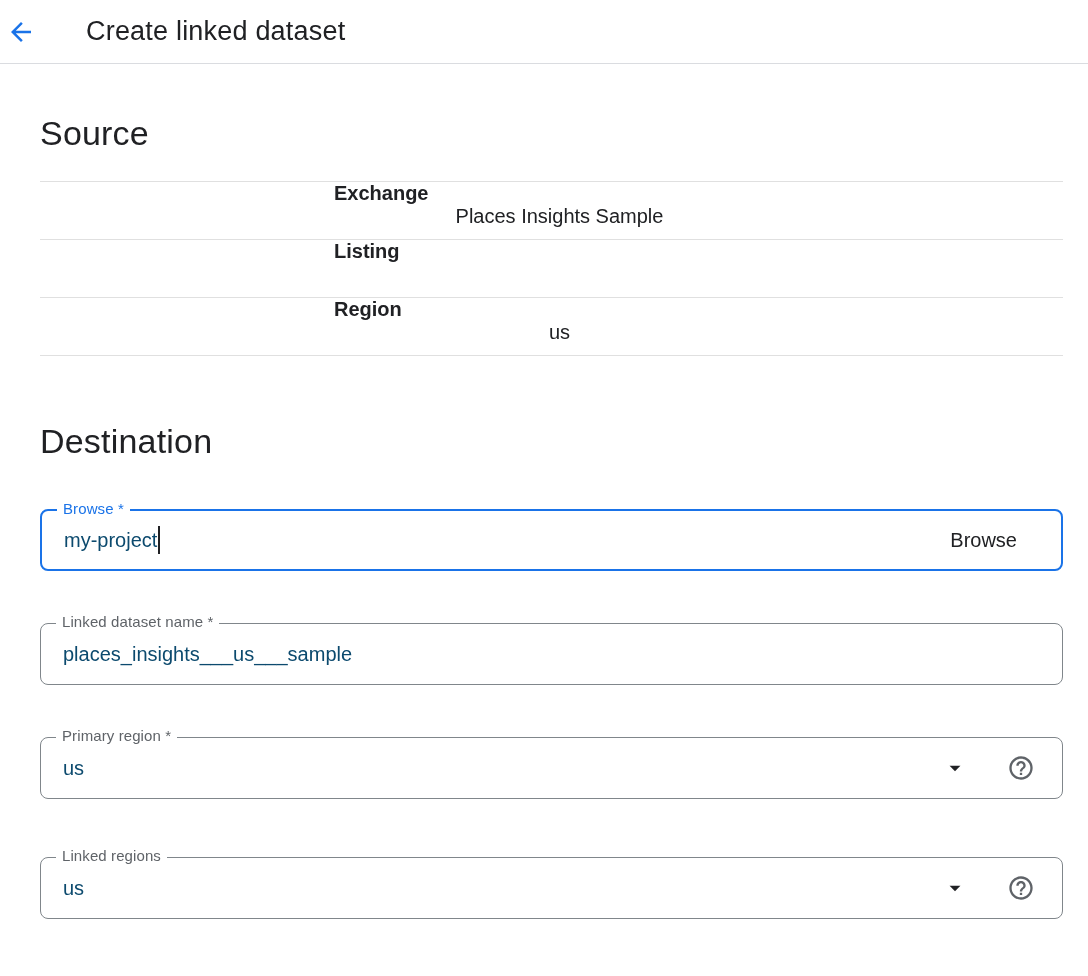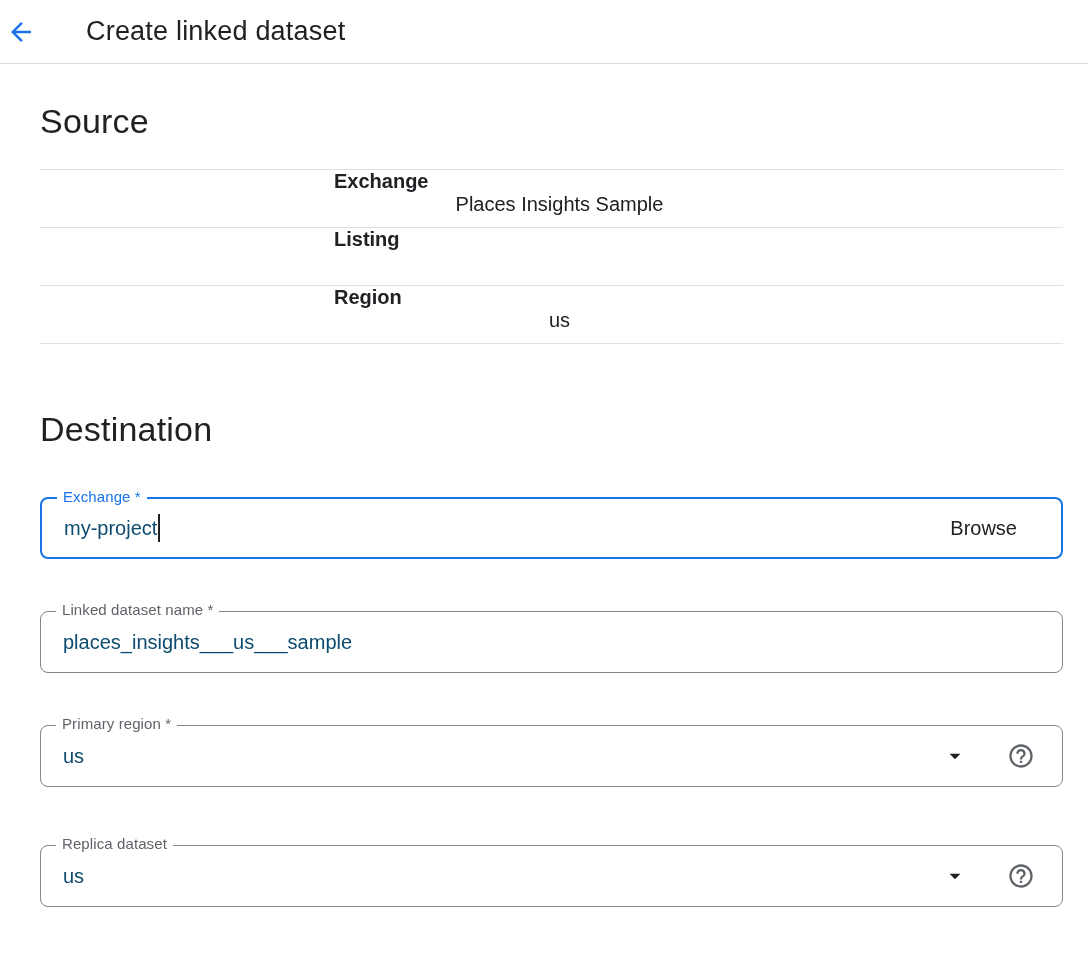--- a/index.html
+++ b/index.html
@@ -33,21 +33,21 @@
     letter-spacing: 0.2px;
   }
   
   .content { padding: 0 25px 0 40px; }
   .section-heading {
     font-size: 34px;
     font-weight: 400;
     color: #202124;
     letter-spacing: 0.2px;
   }
-  .source-heading { margin-top: 38px; margin-bottom: 28px; }
+  .source-heading { margin-top: 50px; margin-bottom: 28px; }
   .dest-heading   { margin-top: 66px; }
 
   .info-table { border-top: 1px solid #e0e0e0; }
   .info-row {
     display: flex; align-items: center;
     height: 58px;
     border-bottom: 1px solid #e0e0e0;
     font-size: 20px;
     flex-direction: column;
   }
@@ -143,21 +143,21 @@
     </div>
     <div class="info-row">
       <div class="info-label">Region</div>
       <div class="info-value">us</div>
     </div>
   </div>
 
   <div class="section-heading dest-heading">Destination</div>
 
   <div class="field first focused">
-    <div class="field-label">Exchange *</div>
+    <div class="field-label">Browse *</div>
     <span class="field-value">my-project</span>
     <span class="text-caret"></span>
     <div class="browse-btn">Browse</div>
   </div>
 
   <div class="field">
     <div class="field-label">Linked dataset name *</div>
     <span class="field-value">places_insights___us___sample</span>
   </div>
 
@@ -170,21 +170,21 @@
         </svg>
     </div>
     <div class="help-icon">
       <svg viewBox="0 0 24 24">
           <path d="M11 18h2v-2h-2v2zm1-16C6.48 2 2 6.48 2 12s4.48 10 10 10 10-4.48 10-10S17.52 2 12 2zm0 18c-4.41 0-8-3.59-8-8s3.59-8 8-8 8 3.59 8 8-3.59 8-8 8zm0-14c-2.21 0-4 1.79-4 4h2c0-1.1.9-2 2-2s2 .9 2 2c0 2-3 1.75-3 5h2c0-2.25 3-2.5 3-5 0-2.21-1.79-4-4-4z"></path>
         </svg>
     </div>
   </div>
 
   <div class="field select-field last">
-    <div class="field-label">Replica dataset</div>
+    <div class="field-label">Linked regions</div>
     <span class="field-value">us</span>
     <div class="dropdown-arrow">
       <svg viewBox="0 0 24 24">
           <path d="M7 10l5 5 5-5z"></path>
         </svg>
     </div>
     <div class="help-icon">
       <svg viewBox="0 0 24 24">
           <path d="M11 18h2v-2h-2v2zm1-16C6.48 2 2 6.48 2 12s4.48 10 10 10 10-4.48 10-10S17.52 2 12 2zm0 18c-4.41 0-8-3.59-8-8s3.59-8 8-8 8 3.59 8 8-3.59 8-8 8zm0-14c-2.21 0-4 1.79-4 4h2c0-1.1.9-2 2-2s2 .9 2 2c0 2-3 1.75-3 5h2c0-2.25 3-2.5 3-5 0-2.21-1.79-4-4-4z"></path>
         </svg>

